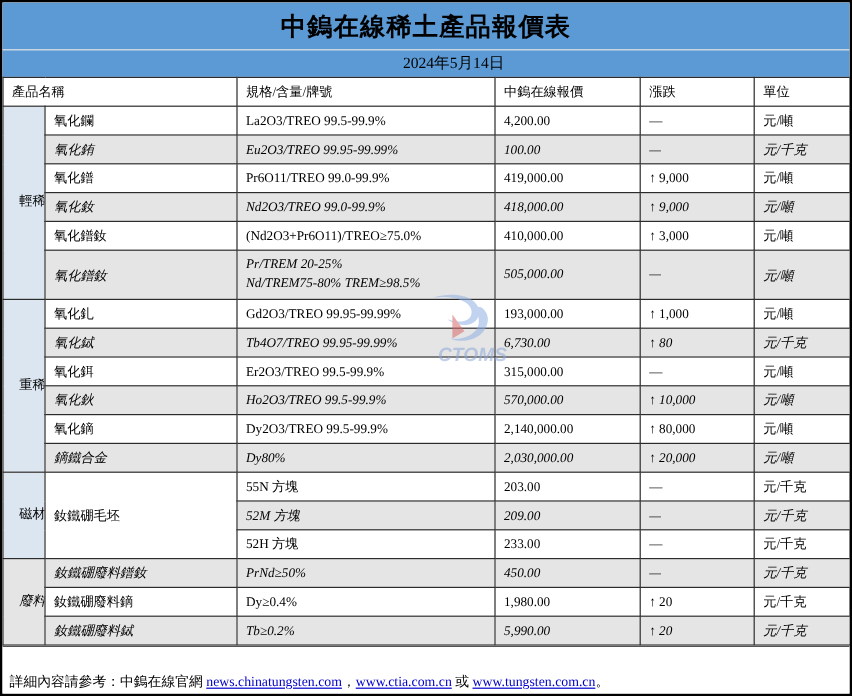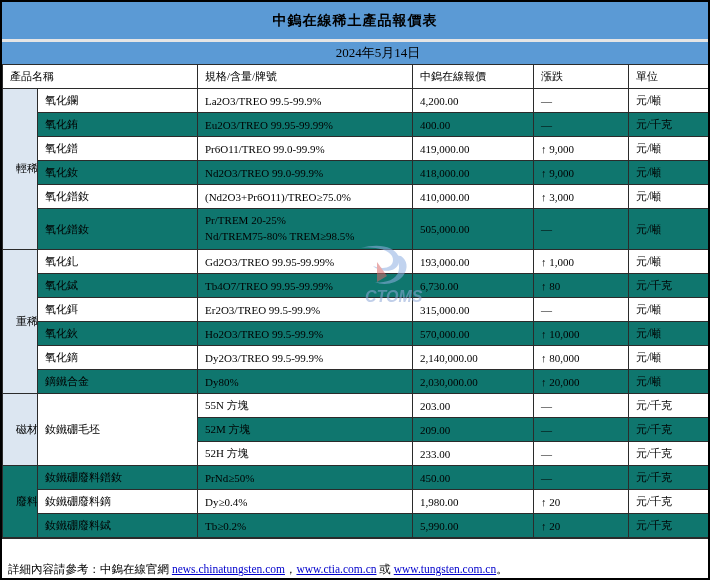--- a/index.html
+++ b/index.html
@@ -14,22 +14,22 @@
   }
   
   .band{
     background:#5B9AD5;
     height:62px;
     display:flex;flex-direction:column;
   }
   .band .title-row{
     flex:1 1 auto;
     display:flex;align-items:center;justify-content:center;
-    border-bottom:3px solid #e5e5e5;
-    font-size:14px;font-weight:bold;letter-spacing:1px;
+    border-bottom:1px solid #e5e5e5;
+    font-size:21px;font-weight:bold;letter-spacing:1px;
   }
   .band .date-row{
     height:22px;
     display:flex;align-items:center;justify-content:center;
     font-size:13px;
     margin-left:46px;
   }
   
   table.price{
     border-collapse:collapse;
@@ -42,21 +42,21 @@
     padding:0 0 0 7px;
     text-align:left;
     font-weight:normal;
     vertical-align:middle;
     overflow:hidden;
     white-space:nowrap;
   }
   tr.hrow{height:24px;}
   tr.r{height:24px;}
   tr.tall{height:41px;}
-  tr.alt td{background:#0f766e;}
+  tr.alt td{background:#e5e5e5;font-style:italic;}
   td.group{
     background:#DCE6F1;
     text-align:center;
     padding:0;
   }
   td.group .vtxt{
     width:15px;margin:0 auto;
     line-height:1.45;
     word-break:break-all;
     text-align:center;
@@ -134,21 +134,21 @@
           </td>
       <td>氧化鑭</td>
       <td>La2O3/TREO 99.5-99.9%</td>
       <td class="num">4,200.00</td>
       <td>—</td>
       <td>元/噸</td>
     </tr>
     <tr class="r alt">
       <td>氧化銪</td>
       <td>Eu2O3/TREO 99.95-99.99%</td>
-      <td class="num">400.00</td>
+      <td class="num">100.00</td>
       <td>—</td>
       <td>元/千克</td>
     </tr>
     <tr class="r">
       <td>氧化鐠</td>
       <td>Pr6O11/TREO 99.0-99.9%</td>
       <td class="num">419,000.00</td>
       <td>↑ 9,000</td>
       <td>元/噸</td>
     </tr>

